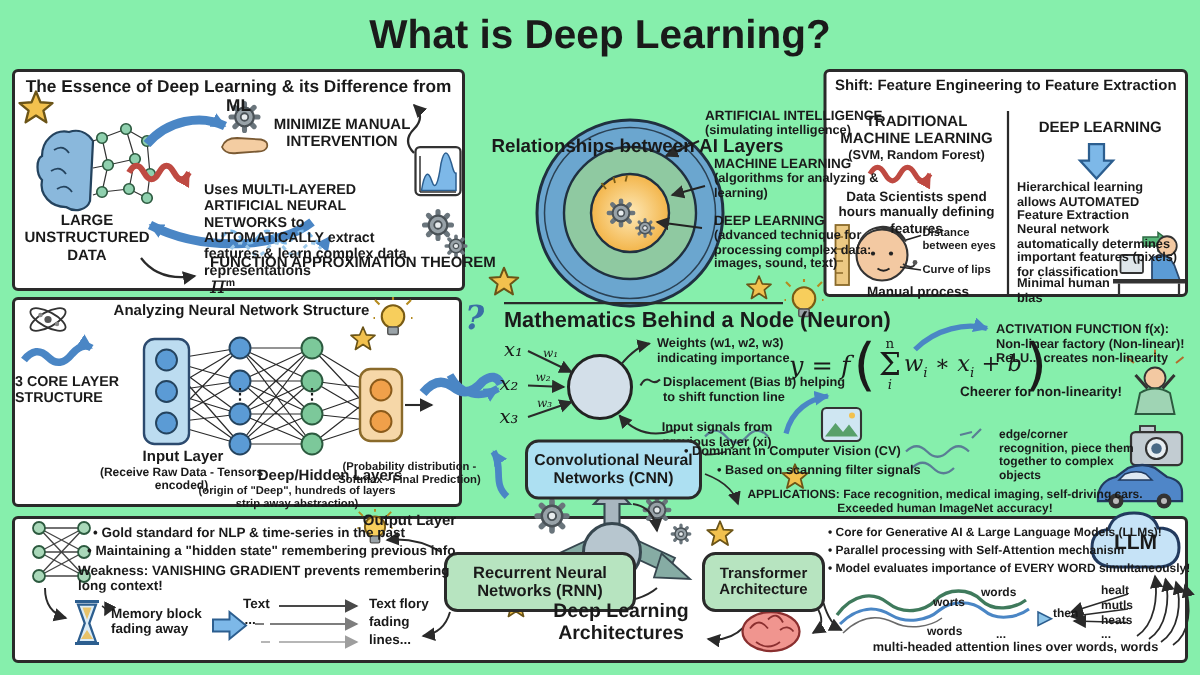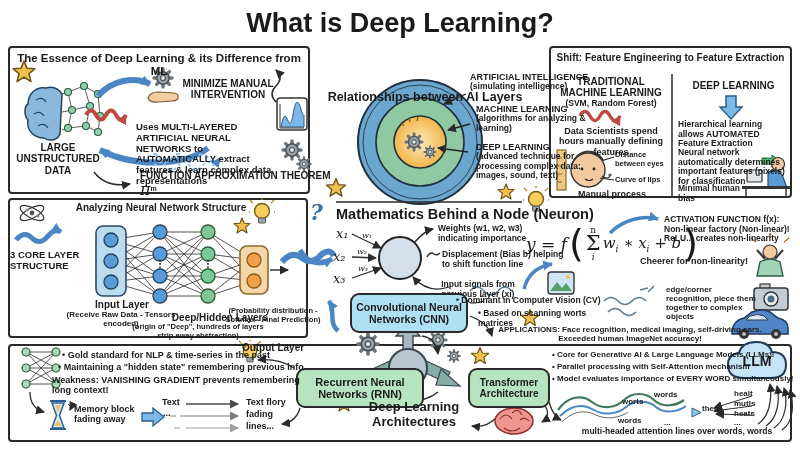--- a/index.html
+++ b/index.html
@@ -1,16 +1,16 @@
 <!DOCTYPE html>
 <html><head>
 <meta charset="utf-8">
 <style>
   html,body{margin:0;padding:0;background:#e9e9e9;}
-  #stage{position:relative;width:800px;height:450px;background:#ffffff;overflow:hidden;
+  #stage{position:relative;width:800px;height:450px;background:#86efac;overflow:hidden;
          font-family:"Liberation Sans",sans-serif;color:#1a1a1a;}
   .panel{position:absolute;background:#fff;border:2px solid #2a2a2a;border-radius:4px;box-sizing:border-box;z-index:0;}
   svg.art{position:absolute;left:0;top:0;z-index:1;pointer-events:none;}
   .t{position:absolute;z-index:2;font-weight:700;line-height:1.14;color:#1a1a1a;}
   .ctr{text-align:center;}
   .box{position:absolute;z-index:2;display:flex;align-items:center;justify-content:center;
        text-align:center;border:2px solid #2a2a2a;border-radius:9px;font-weight:700;box-sizing:border-box;}
   .math{font-family:"DejaVu Serif",serif;font-style:italic;font-weight:400;}
   .formula{position:absolute;z-index:2;display:flex;align-items:center;gap:2px;}
   .sumstack{display:flex;flex-direction:column;align-items:center;line-height:.9;}
@@ -376,21 +376,21 @@
 
   <div class="t" style="left:664px;top:215px;width:132px;font-size:8.5px;">
     <span style="display:block;">ACTIVATION FUNCTION f(x):</span>
     <span style="display:block;">Non-linear factory (Non-linear)!</span>
     <span style="display:block;">ReLU... creates non-linearity</span>
   </div>
   <div class="t" style="left:640px;top:256px;width:118px;font-size:9px;">Cheerer for non-linearity!</div>
 
   <div class="box" style="left:350px;top:293px;width:118px;height:40px;background:#ade0f2;font-size:10.5px;">Convolutional Neural Networks (CNN)</div>
   <div class="t" style="left:456px;top:296px;width:145px;font-size:8.5px;">• Dominant in Computer Vision (CV)</div>
-  <div class="t" style="left:478px;top:309px;width:145px;font-size:8.5px;">• Based on scanning worts matrices</div>
+  <div class="t" style="left:478px;top:309px;width:145px;font-size:8.5px;">• Based on scanning filter signals</div>
   <div class="t" style="left:666px;top:285px;width:92px;font-size:8px;">edge/corner recognition, piece them together to complex objects</div>
   <div class="t ctr" style="left:490px;top:325px;width:280px;font-size:8px;text-align:center;">APPLICATIONS: Face recognition, medical imaging, self-driving cars.</div>
   <div class="t ctr" style="left:490px;top:334px;width:280px;font-size:8px;">Exceeded human ImageNet accuracy!</div>
 
   <div class="box" style="left:296px;top:368px;width:128px;height:40px;background:#b7e4c0;font-size:11px;">Recurrent Neural Networks (RNN)</div>
   <div class="box" style="left:468px;top:368px;width:82px;height:40px;background:#b7e4c0;font-size:10px;">Transformer Architecture</div>
   <div class="t ctr" style="left:356px;top:400px;width:116px;font-size:13px;font-weight:800;">Deep Learning Architectures</div>
 
   <div class="t" style="left:62px;top:350px;width:245px;font-size:9px;">• Gold standard for NLP &amp; time-series in the past</div>
   <div class="t" style="left:58px;top:362px;width:268px;font-size:9px;">• Maintaining a "hidden state" remembering previous info</div>

